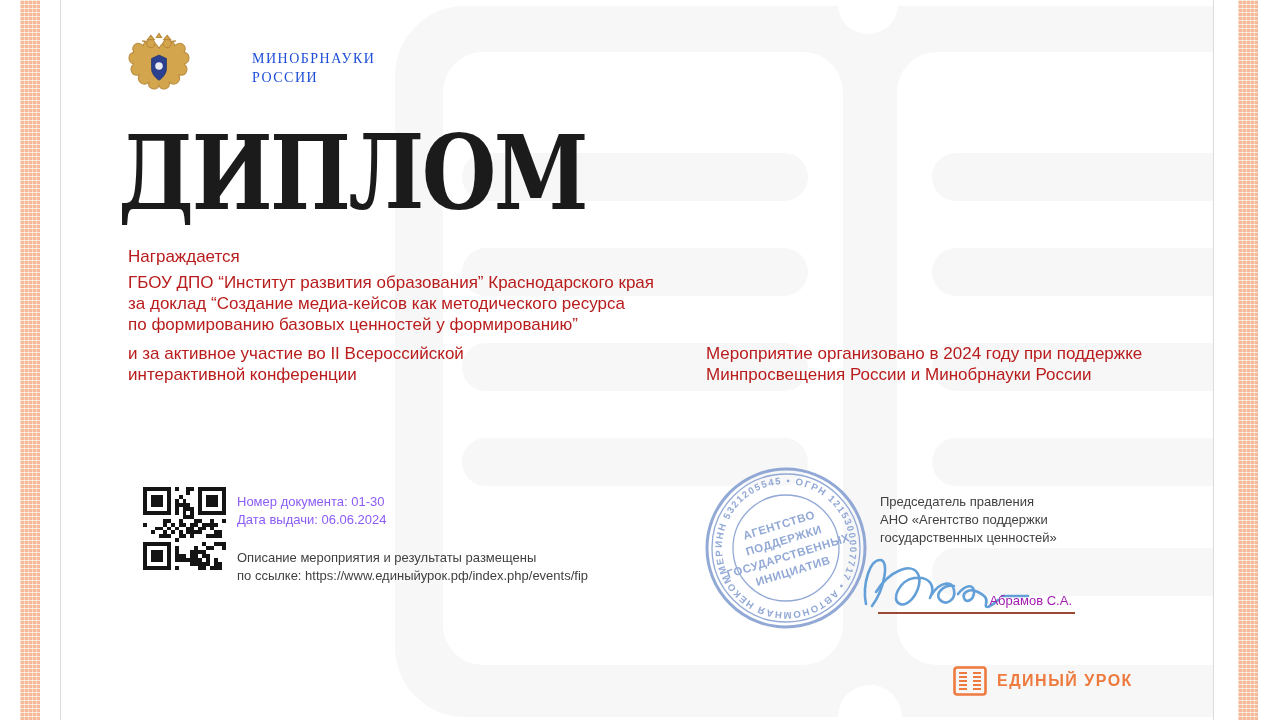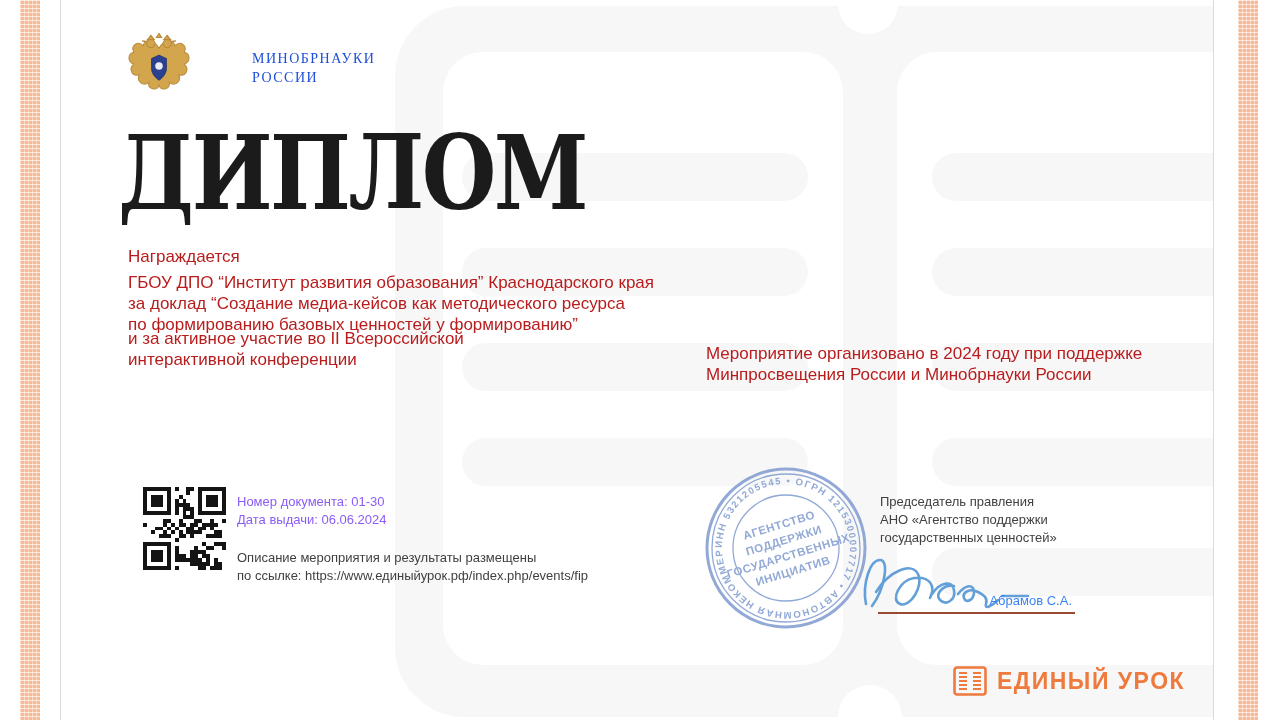--- a/index.html
+++ b/index.html
@@ -52,41 +52,41 @@
     font-family:"DejaVu Serif","Liberation Serif",serif;
     font-weight:700;font-size:102px;line-height:1;letter-spacing:-3px;
     color:#1b1b1b;transform:scaleX(.84);transform-origin:left top;
     white-space:nowrap;
   }
 
   
   .txt{font-size:17px;line-height:21px;color:#b91c1c;}
   .award-label{left:128px;top:246px;}
   .recipient{left:128px;top:272px;}
-  .participation{left:128px;top:328px;}
+  .participation{left:128px;top:343px;}
   .support-note{left:706px;top:343px;}
 
   
   .qr{left:143px;top:487px;width:83px;height:83px;}
   .doc-info{left:237px;top:493px;font-size:13px;line-height:18px;color:#8b5cf6;}
   .doc-desc{left:237px;top:549px;font-size:13px;line-height:17.5px;color:#3f3f3f;}
 
   
   .stamp{left:702px;top:464px;width:168px;height:168px;opacity:.82;}
 
   
   .signatory{left:880px;top:493px;font-size:13px;line-height:18px;color:#404040;}
   .signature-svg{left:860px;top:548px;width:218px;height:66px;}
   .sig-line{left:878px;top:612px;width:197px;height:2px;background:#9a4a33;}
-  .sig-name{left:878px;top:593px;width:194px;text-align:right;font-size:13px;color:#3b82f6;}
+  .sig-name{left:878px;top:593px;width:194px;text-align:right;font-size:13px;color:#a21caf;}
 
   
   .brand{left:953px;top:666px;display:flex;align-items:center;gap:10px;}
   .brand-text{
-    font-size:23px;font-weight:700;letter-spacing:1.5px;color:#ee7a3e;
+    font-size:16px;font-weight:700;letter-spacing:1.5px;color:#ee7a3e;
     white-space:nowrap;
   }
 </style>
 </head>
 <body>
 
 <div class="bg-graphic">
   <div class="bg-panel p-left"></div>
   <div class="bg-panel p-right"></div>
   <div class="bg-bar b-left" style="top:147px"></div>

